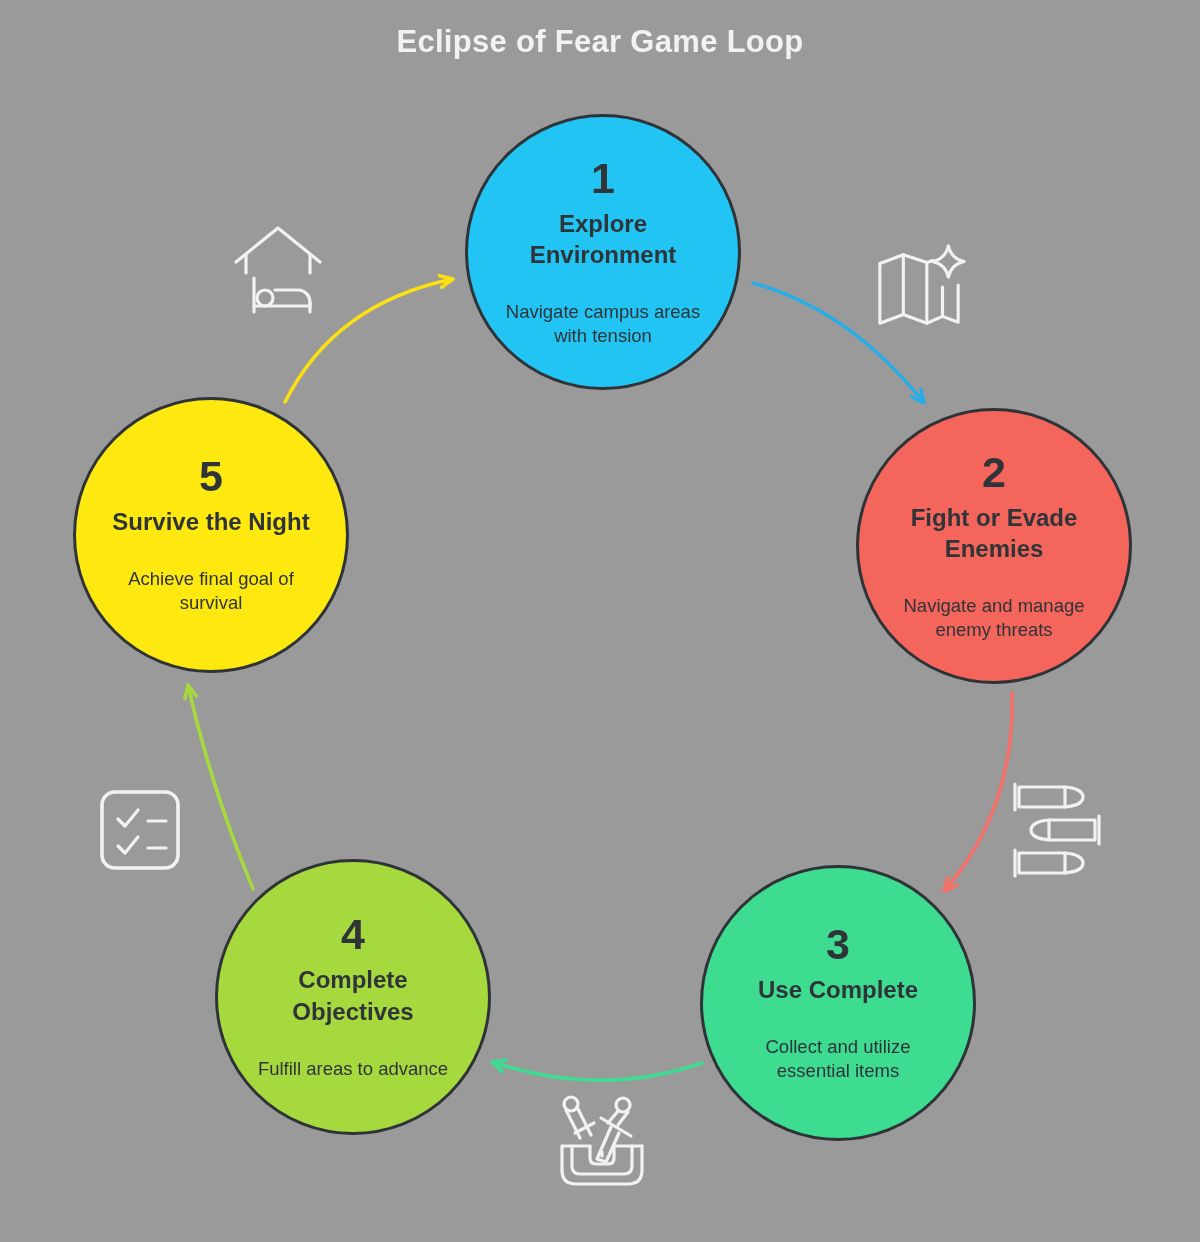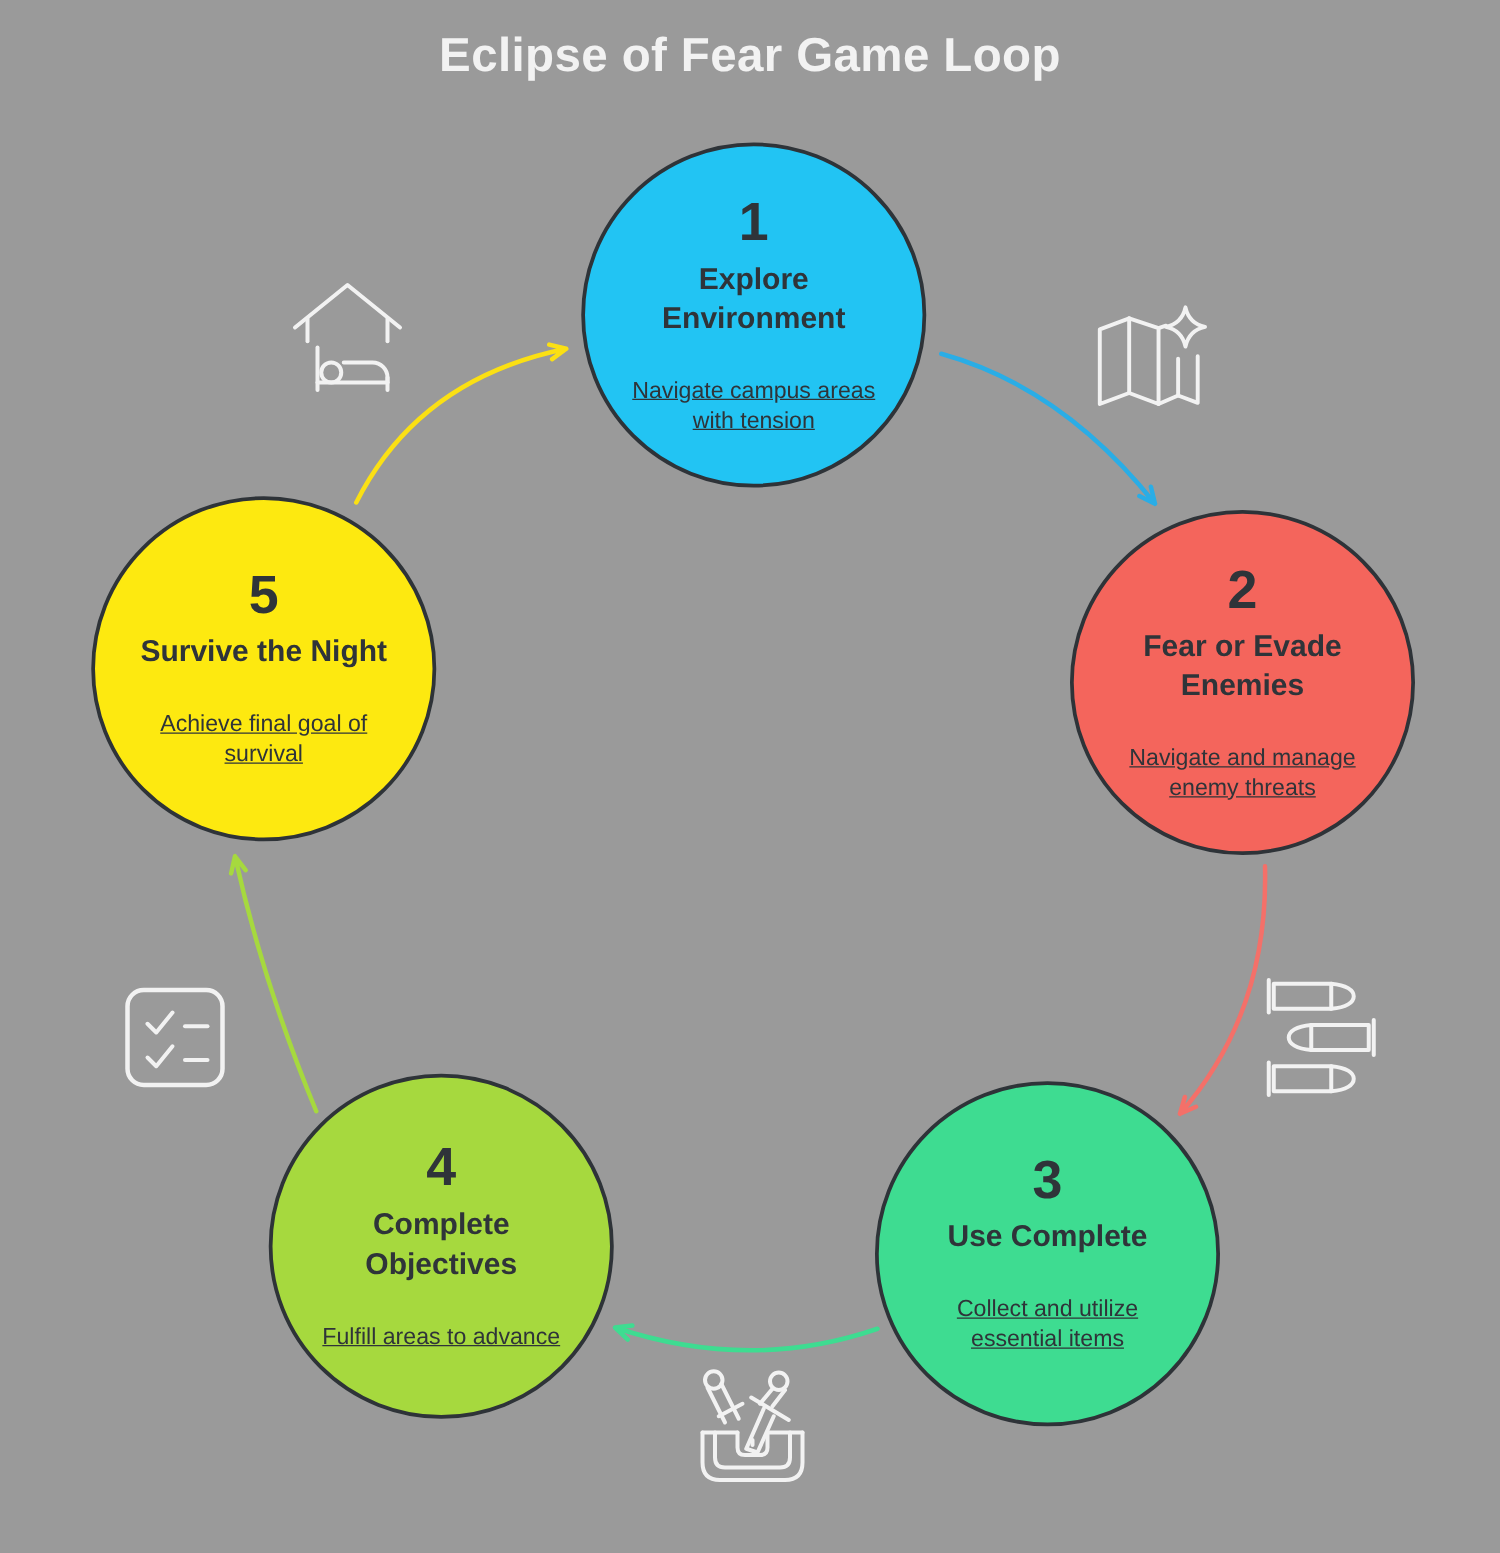--- a/index.html
+++ b/index.html
@@ -2,33 +2,33 @@
 <html><head>
 <meta charset="utf-8">
 <style>
   html,body{margin:0;padding:0;background:#9a9a9a;}
   .stage{
     position:relative;width:1200px;height:1242px;overflow:hidden;
     background:#9a9a9a;font-family:"Liberation Sans",sans-serif;
   }
   .page-title{
     position:absolute;top:24px;left:0;width:100%;text-align:center;
-    font-size:38px;font-weight:bold;color:#f2f2f2;letter-spacing:.3px;
+    font-size:31px;font-weight:bold;color:#f2f2f2;letter-spacing:.3px;
   }
   .arrow-layer{position:absolute;left:0;top:0;pointer-events:none;}
   .arrow-layer path{fill:none;stroke-width:3.6px;stroke-linecap:round;stroke-linejoin:round;}
   .node{
     position:absolute;width:276px;height:276px;border-radius:50%;
     border:3px solid #2e3338;box-sizing:border-box;
     display:flex;flex-direction:column;align-items:center;justify-content:center;
     text-align:center;color:#2f3439;padding:0 26px;
   }
   .node .num{font-size:43px;font-weight:bold;line-height:1;}
   .node .ttl{font-size:24px;font-weight:bold;line-height:1.3;margin-top:8px;}
-  .node .dsc{font-size:18.5px;line-height:1.28;margin-top:30px;text-decoration:underline;}
+  .node .dsc{font-size:18.5px;line-height:1.28;margin-top:30px;}
   .icon{position:absolute;}
   .icon svg{display:block;}
   .icon path,.icon circle,.icon rect{
     fill:none;stroke:#f2f2f2;stroke-width:3.2;stroke-linecap:round;stroke-linejoin:round;
   }
 </style>
 </head>
 <body>
 
 <div class="stage">
@@ -44,21 +44,21 @@
   </svg>
 
   <div class="node" style="left: 465px; top: 114px; background: rgb(34, 196, 243);">
     <div class="num">1</div>
     <div class="ttl">Explore Environment</div>
     <div class="dsc">Navigate campus areas with tension</div>
   </div>
 
   <div class="node" style="left: 856px; top: 408px; background: rgb(244, 101, 92);">
     <div class="num">2</div>
-    <div class="ttl">Fear or Evade Enemies</div>
+    <div class="ttl">Fight or Evade Enemies</div>
     <div class="dsc">Navigate and manage enemy threats</div>
   </div>
 
   <div class="node" style="left: 700px; top: 865px; background: rgb(62, 220, 145);">
     <div class="num">3</div>
     <div class="ttl">Use Complete</div>
     <div class="dsc">Collect and utilize essential items</div>
   </div>
 
   <div class="node" style="left: 215px; top: 859px; background: rgb(166, 217, 62);">

